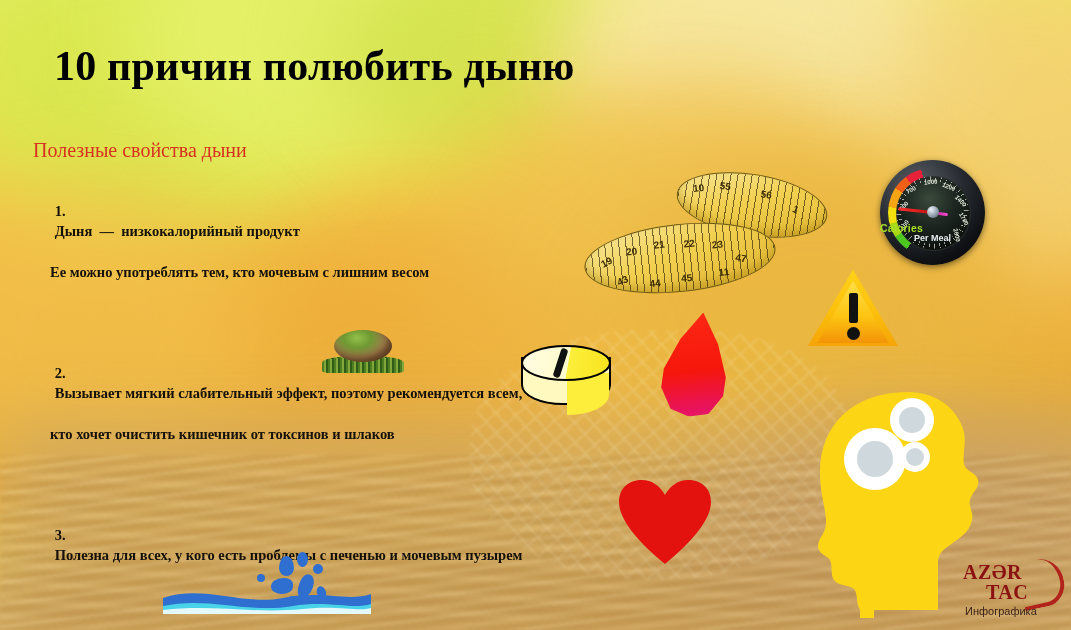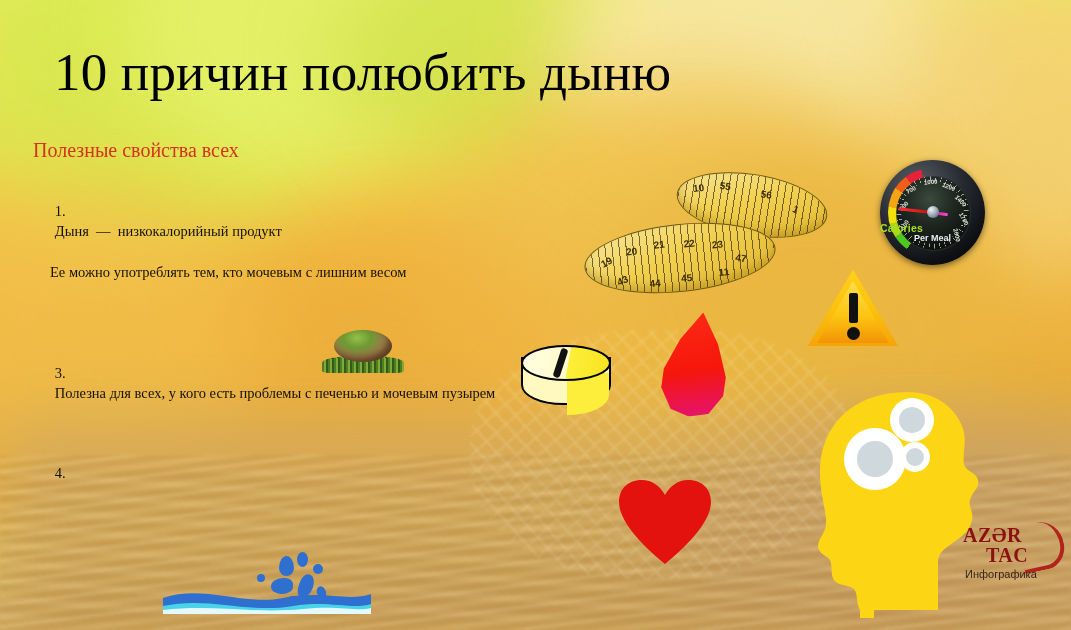--- a/index.html
+++ b/index.html
@@ -85,22 +85,22 @@
       repeating-linear-gradient(48deg, rgba(255,250,220,.8) 0 2px, transparent 2px 13px),
       repeating-linear-gradient(-42deg, rgba(255,250,220,.7) 0 2px, transparent 2px 15px);
     filter: blur(1px);
   }
 
   
   .title {
     position: absolute;
     left: 54px; top: 42px;
     font-family: "Liberation Serif", serif;
-    font-weight: normal;
-    font-size: 53px;
+    font-weight: bold;
+    font-size: 42px;
     color: #000;
     letter-spacing: .2px;
     white-space: nowrap;
   }
   .subtitle {
     position: absolute;
     left: 333px; top: 108px;
     font-family: "Liberation Sans", sans-serif;
     font-size: 21px;
     color: #e8441c;
@@ -114,21 +114,21 @@
     color: #d5321f;
     white-space: nowrap;
   }
   .list {
     position: absolute;
     left: 33px; top: 180px;
     width: 640px;
   }
   .item {
     font-family: "Liberation Serif", serif;
-    font-weight: normal;
+    font-weight: bold;
     font-size: 14.5px;
     color: #14100a;
     line-height: 1.42;
     margin-bottom: 18px;
     white-space: pre-wrap;
   }
   .item .l2 { display:block; padding-left: 17px; }
 
   
   .icon { position: absolute; }
@@ -344,21 +344,21 @@
     position:absolute; border-radius:50%; background:#cfd8dc;
   }
   .gearA { left:32px; top:36px; width:62px; height:62px; }
   .gearA .gear-hole { left:13px; top:13px; width:36px; height:36px; }
   .gearB { left:78px; top:6px; width:44px; height:44px; }
   .gearB .gear-hole { left:9px; top:9px; width:26px; height:26px; }
   .gearC { left:88px; top:50px; width:30px; height:30px; }
   .gearC .gear-hole { left:6px; top:6px; width:18px; height:18px; }
 
   
-  .logo { left: 963px; top: 524px; width: 100px; height: 62px; }
+  .logo { left: 963px; top: 561px; width: 100px; height: 62px; }
   .logo-azer {
     position:absolute; left:0; top:0;
     font-family:"Liberation Serif", serif; font-weight:bold;
     font-size:20px; color:#8c1212; letter-spacing:.5px;
   }
   .logo-tac {
     position:absolute; left:23px; top:20px;
     font-family:"Liberation Serif", serif; font-weight:bold;
     font-size:20px; color:#8c1212; letter-spacing:.5px;
   }
@@ -392,27 +392,32 @@
     <div class="bg-blob bg-orangeL"></div>
     <div class="bg-blob bg-basket"></div>
     <div class="bg-blob bg-wood"></div>
     <div class="bg-blob bg-shadow"></div>
     <div class="netting"></div>
     <div class="weave"></div>
     <div class="weave2"></div>
   </div>
 
   <div class="title">10 причин полюбить дыню</div>
-  <div class="section-head">Полезные свойства всех</div>
+  <div class="section-head">Полезные свойства дыни</div>
 
   <div class="list">
     <div class="item">
       <span>1.</span>
       <span>Дыня  —  низкокалорийный продукт</span>
       <span class="l2">Ее можно употреблять тем, кто мочевым с лишним весом</span>
+    </div>
+    <div class="item">
+      <span>2.</span>
+      <span>Вызывает мягкий слабительный эффект, поэтому рекомендуется всем,</span>
+      <span class="l2">кто хочет очистить кишечник от токсинов и шлаков</span>
     </div>
     <div class="item">
       <span>3.</span>
       <span>Полезна для всех, у кого есть проблемы с печенью и мочевым пузырем</span>
     </div>
     <div class="item">
       <span>4.</span>
       
     </div>
 

